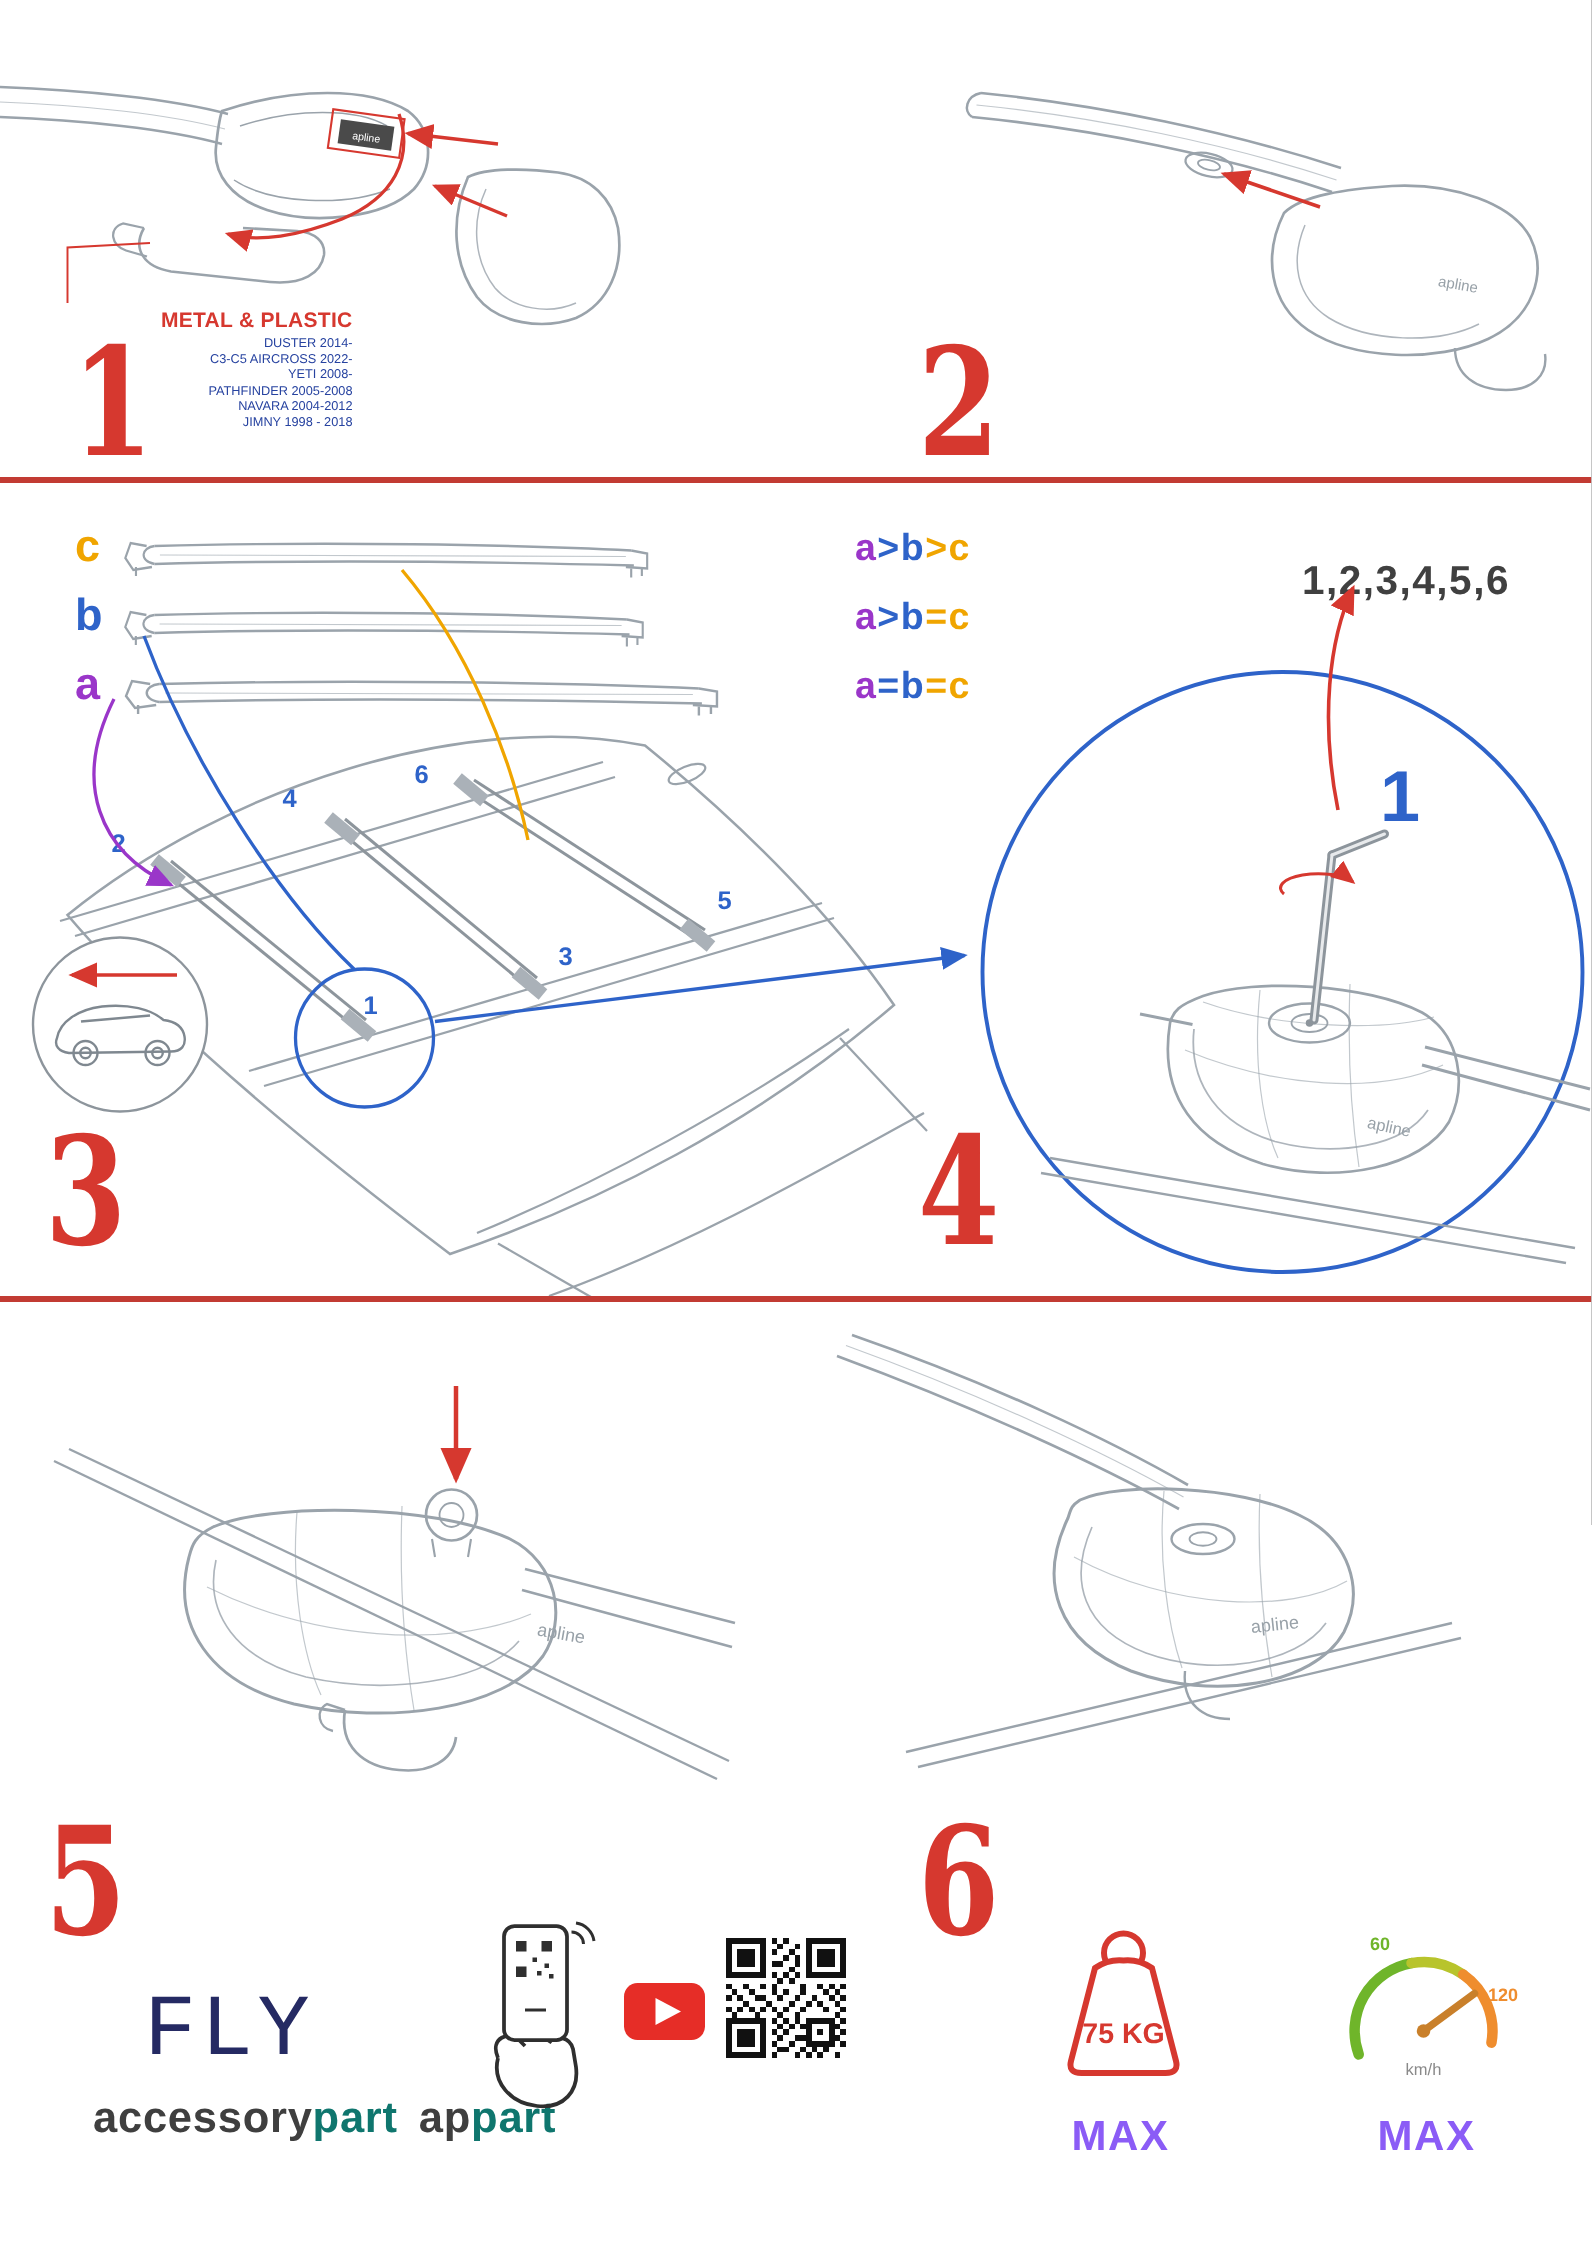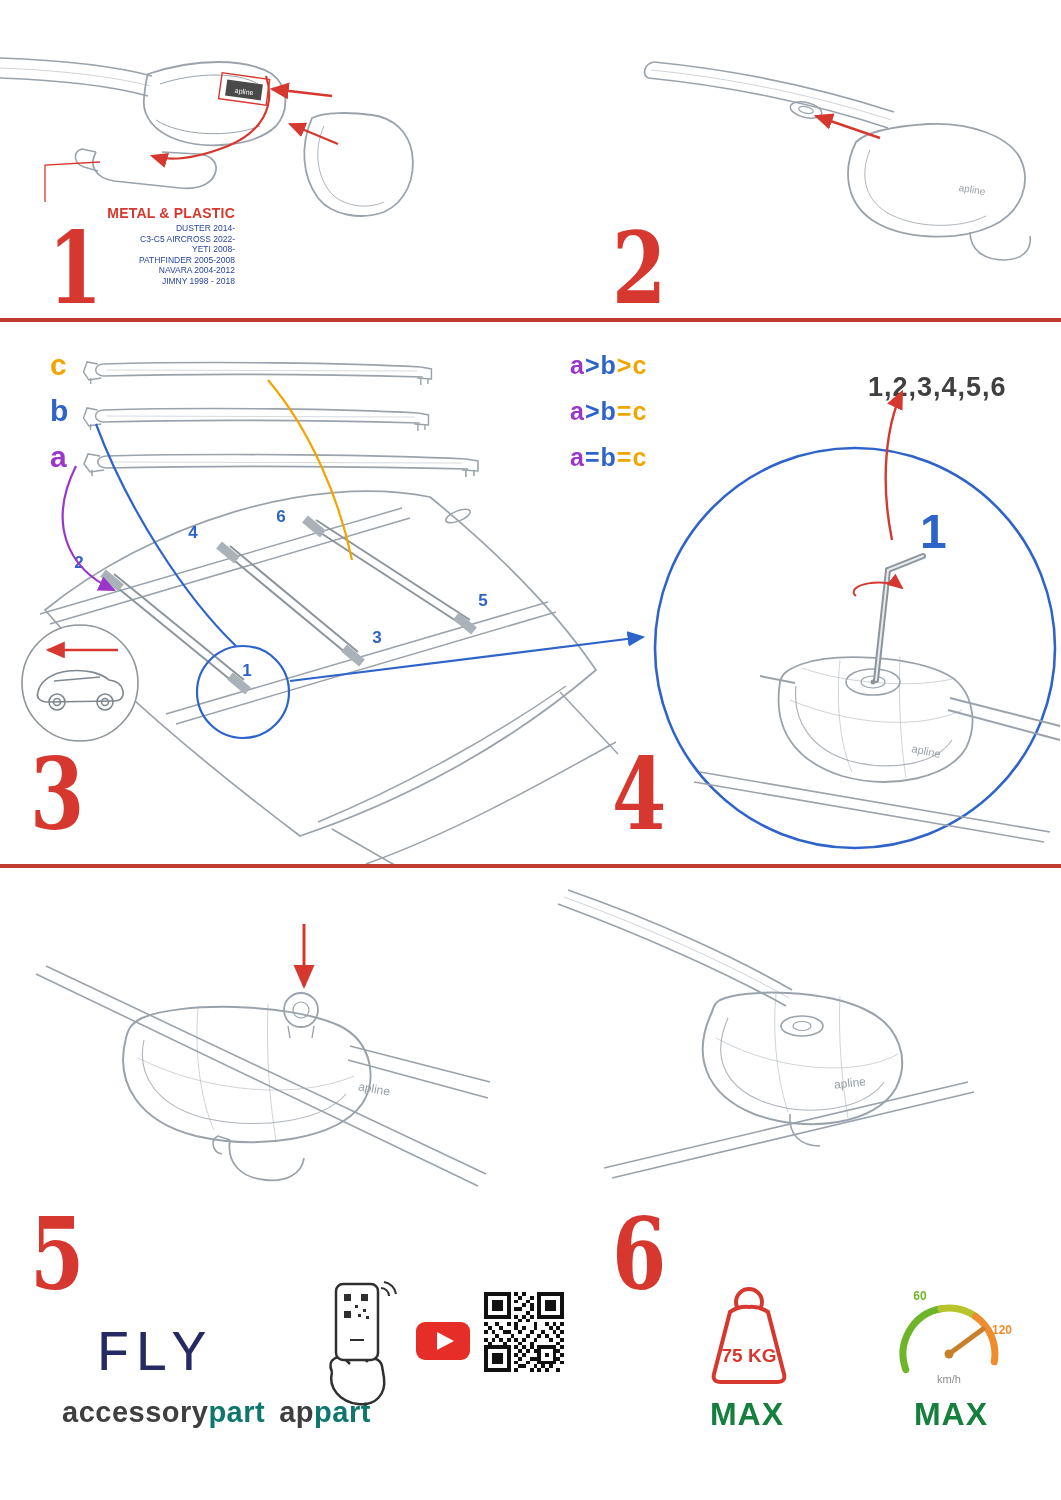--- a/index.html
+++ b/index.html
@@ -15,21 +15,21 @@
   .col-a{color:#9a36c9}.col-b{color:#2e63c9}.col-c{color:#f0a500}
   .formula{position:absolute;left:570px;font-size:25px;font-weight:700;letter-spacing:1px;}
   .seq{position:absolute;left:868px;top:372px;font-size:27px;font-weight:700;color:#404040;letter-spacing:1px;}
   .keylabel{position:absolute;left:920px;top:508px;font-size:48px;font-weight:700;color:#2e63c9;line-height:1;}
   .fly{position:absolute;left:96px;top:1326px;width:140px;text-align:left;
        font-family:Liberation Mono, monospace;font-size:58px;color:#252a63;letter-spacing:3px;line-height:1;}
   .brandline{position:absolute;left:62px;top:1398px;font-size:29px;font-weight:700;
              letter-spacing:.5px;color:#3f3f3f;line-height:1;}
   .brandline .red{color:#0f766e;}
   .brandline .gap{display:inline-block;width:14px;}
-  .max{position:absolute;text-align:center;font-size:32px;font-weight:700;color:#15803d;letter-spacing:1px;}
+  .max{position:absolute;text-align:center;font-size:28px;font-weight:700;color:#8b5cf6;letter-spacing:1px;margin-top:12px;}
   svg{position:absolute;overflow:visible;}
   svg text{font-family:"Liberation Sans",sans-serif;}
 </style>
 </head>
 <body>
 
 <div id="page">
 
   <svg style="left:0;top:40px" width="420" height="230" viewBox="0 0 420 230">
     <defs>

